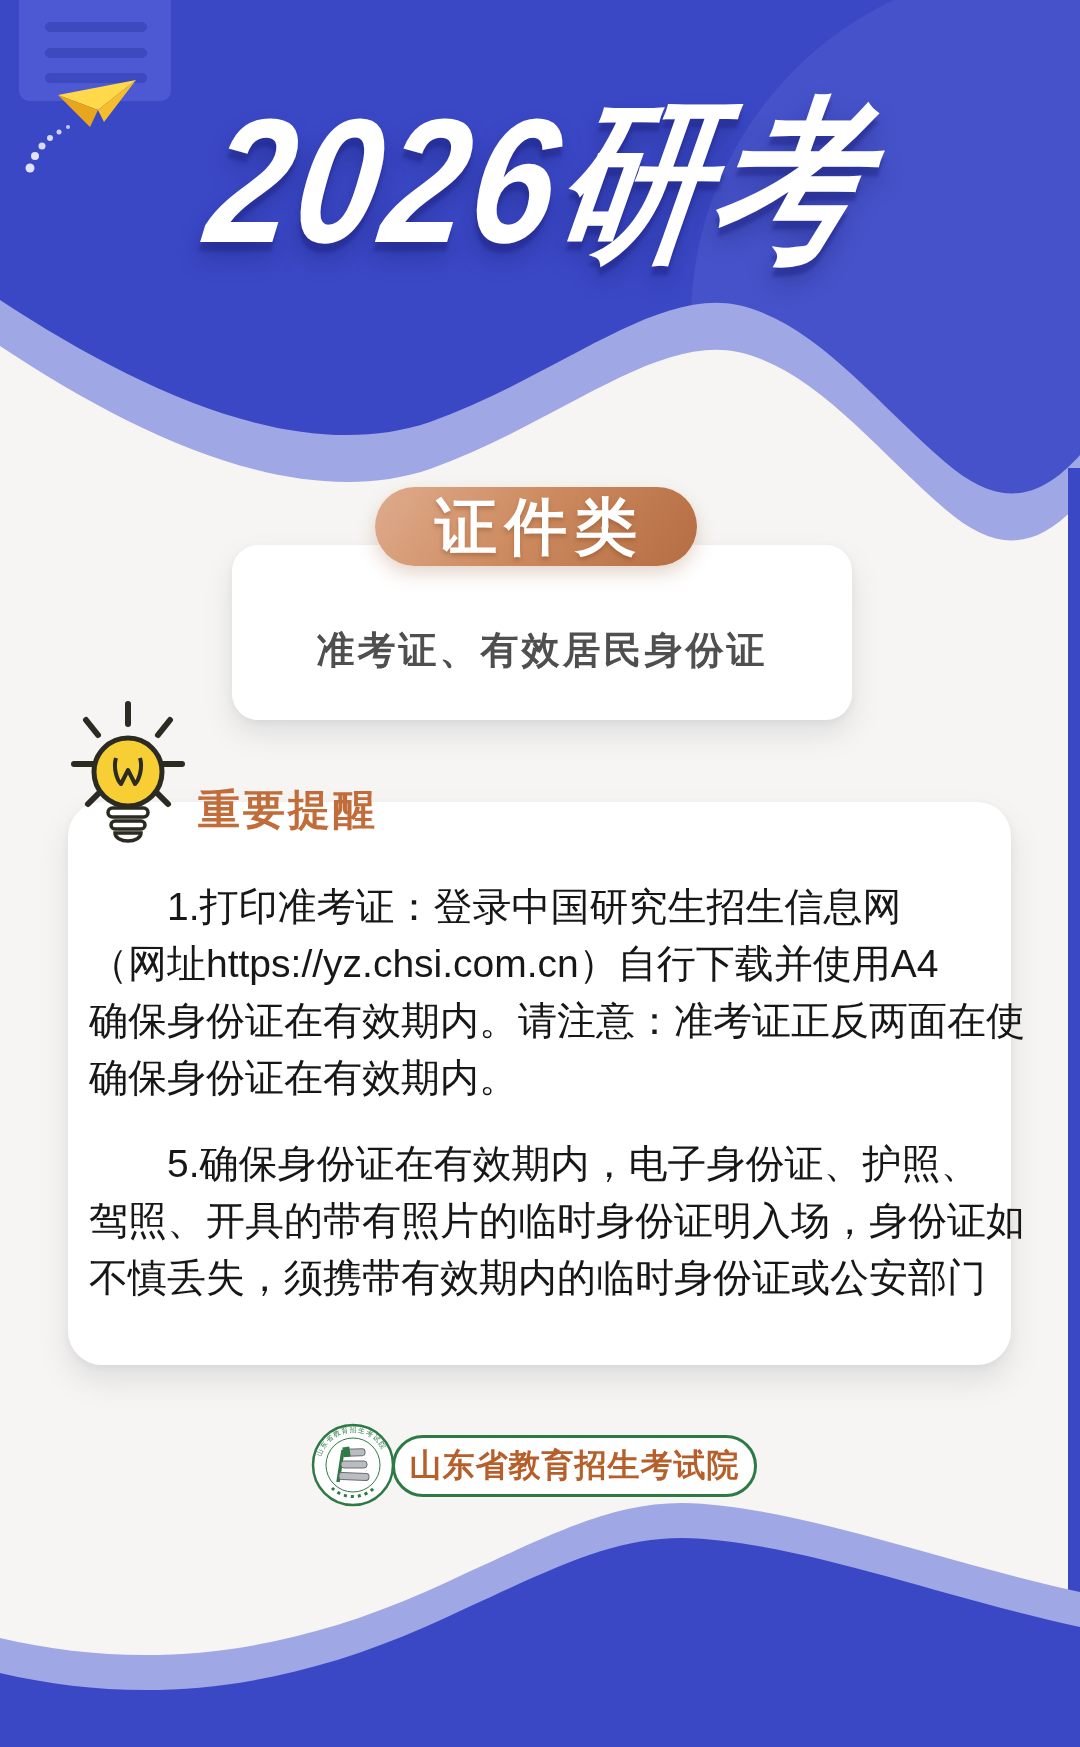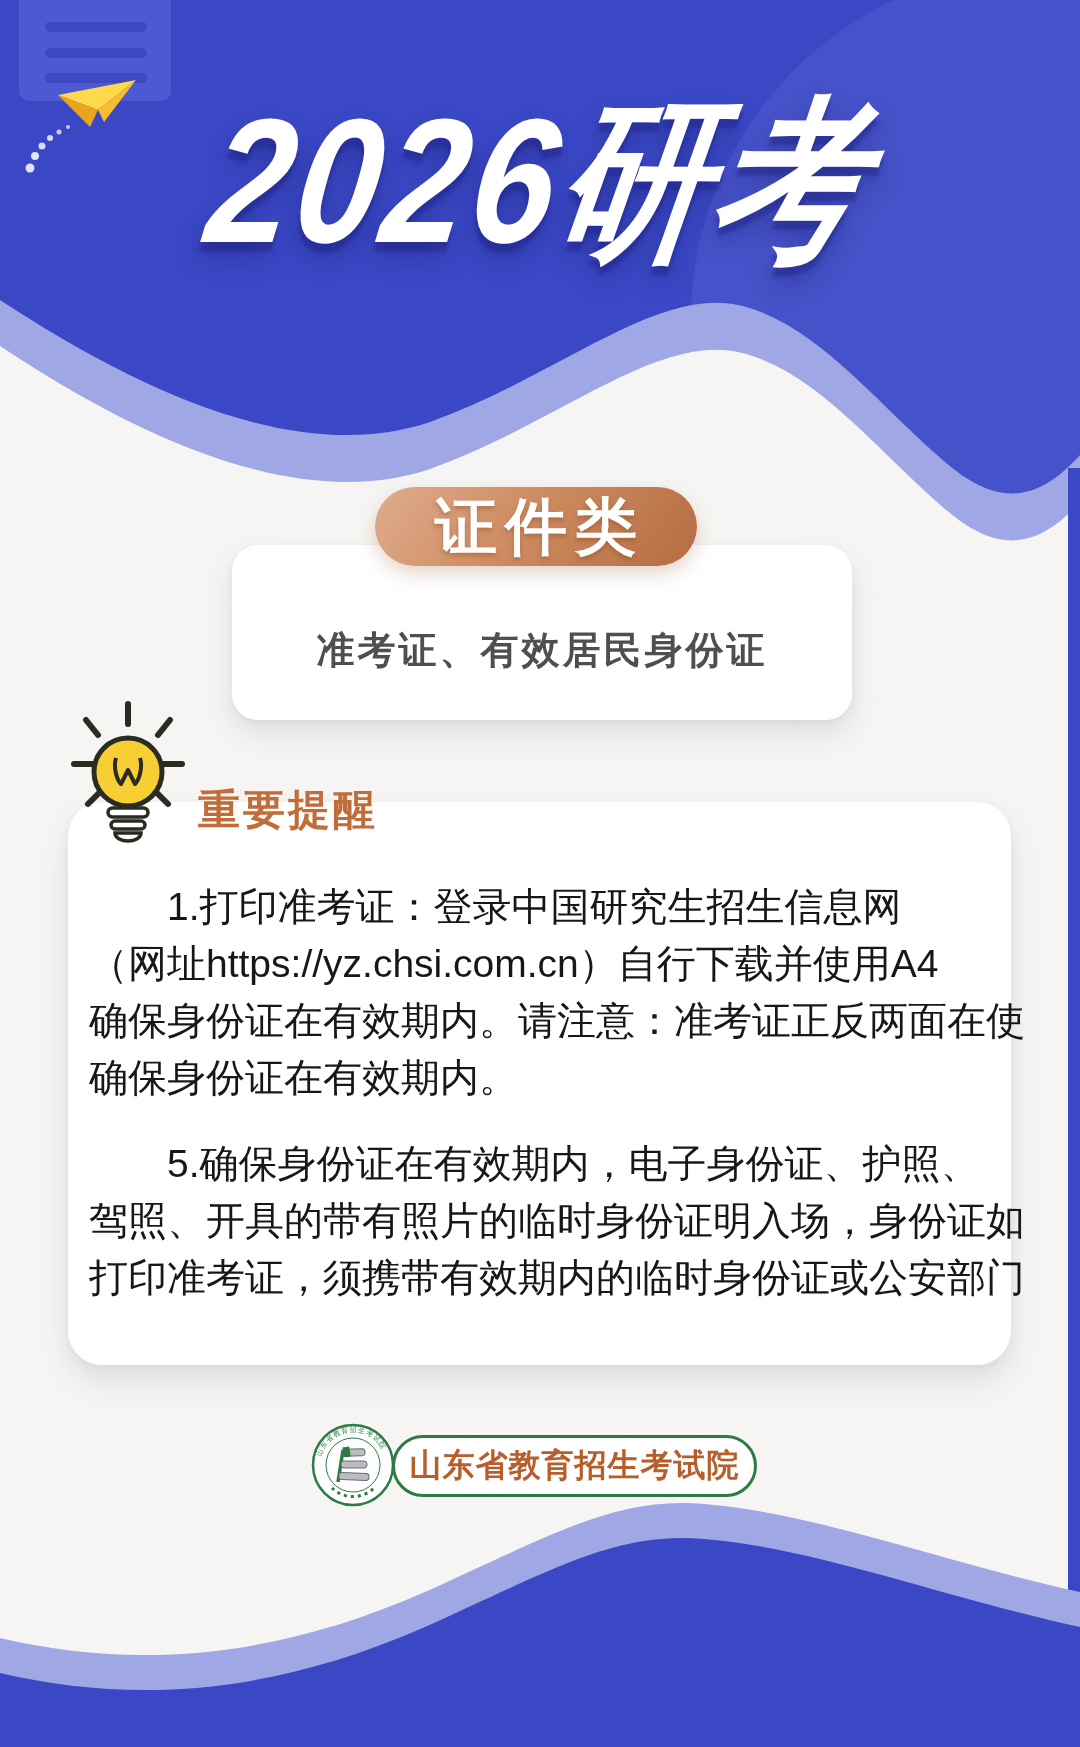--- a/index.html
+++ b/index.html
@@ -134,21 +134,21 @@
     <div>
         <div class="para">
           <div class="line"><span class="seg-n">　　1.打印准考证：登录中国研究生招生信息网</span></div>
           <div class="line"><span class="seg-n">（网址https://yz.chsi.com.cn）自行下载并使用A4</span></div>
           <div class="line"><span class="seg-n">确保身份证在有效期内。</span><span class="seg-b">请注意：准考证正反两面在使</span></div>
           <div class="line"><span class="seg-b">确保身份证在有效期内。</span></div>
         </div>
         <div class="para">
           <div class="line"><span class="seg-n">　　5.确保身份证在有效期内，电子身份证、护照、</span></div>
           <div class="line"><span class="seg-n">驾照、开具的带有照片的临时身份证明入场，身份证如</span></div>
-          <div class="line"><span class="seg-n">打印准考证，须携带有效期内的临时身份证或公安部门</span></div>
+          <div class="line"><span class="seg-n">不慎丢失，须携带有效期内的临时身份证或公安部门</span></div>
         </div>
       </div>
   </div>
 
   <div class="org-row">
     <svg class="seal-svg" viewBox="0 0 86 90" aria-hidden="true">
       <defs>
         <path id="sealArcTop" d="M 10,45 A 33,33 0 0 1 76,45"></path>
       </defs>
       <circle cx="43" cy="45" r="40" fill="#FFFFFF" stroke="#2E7A45" stroke-width="2.5"></circle>

